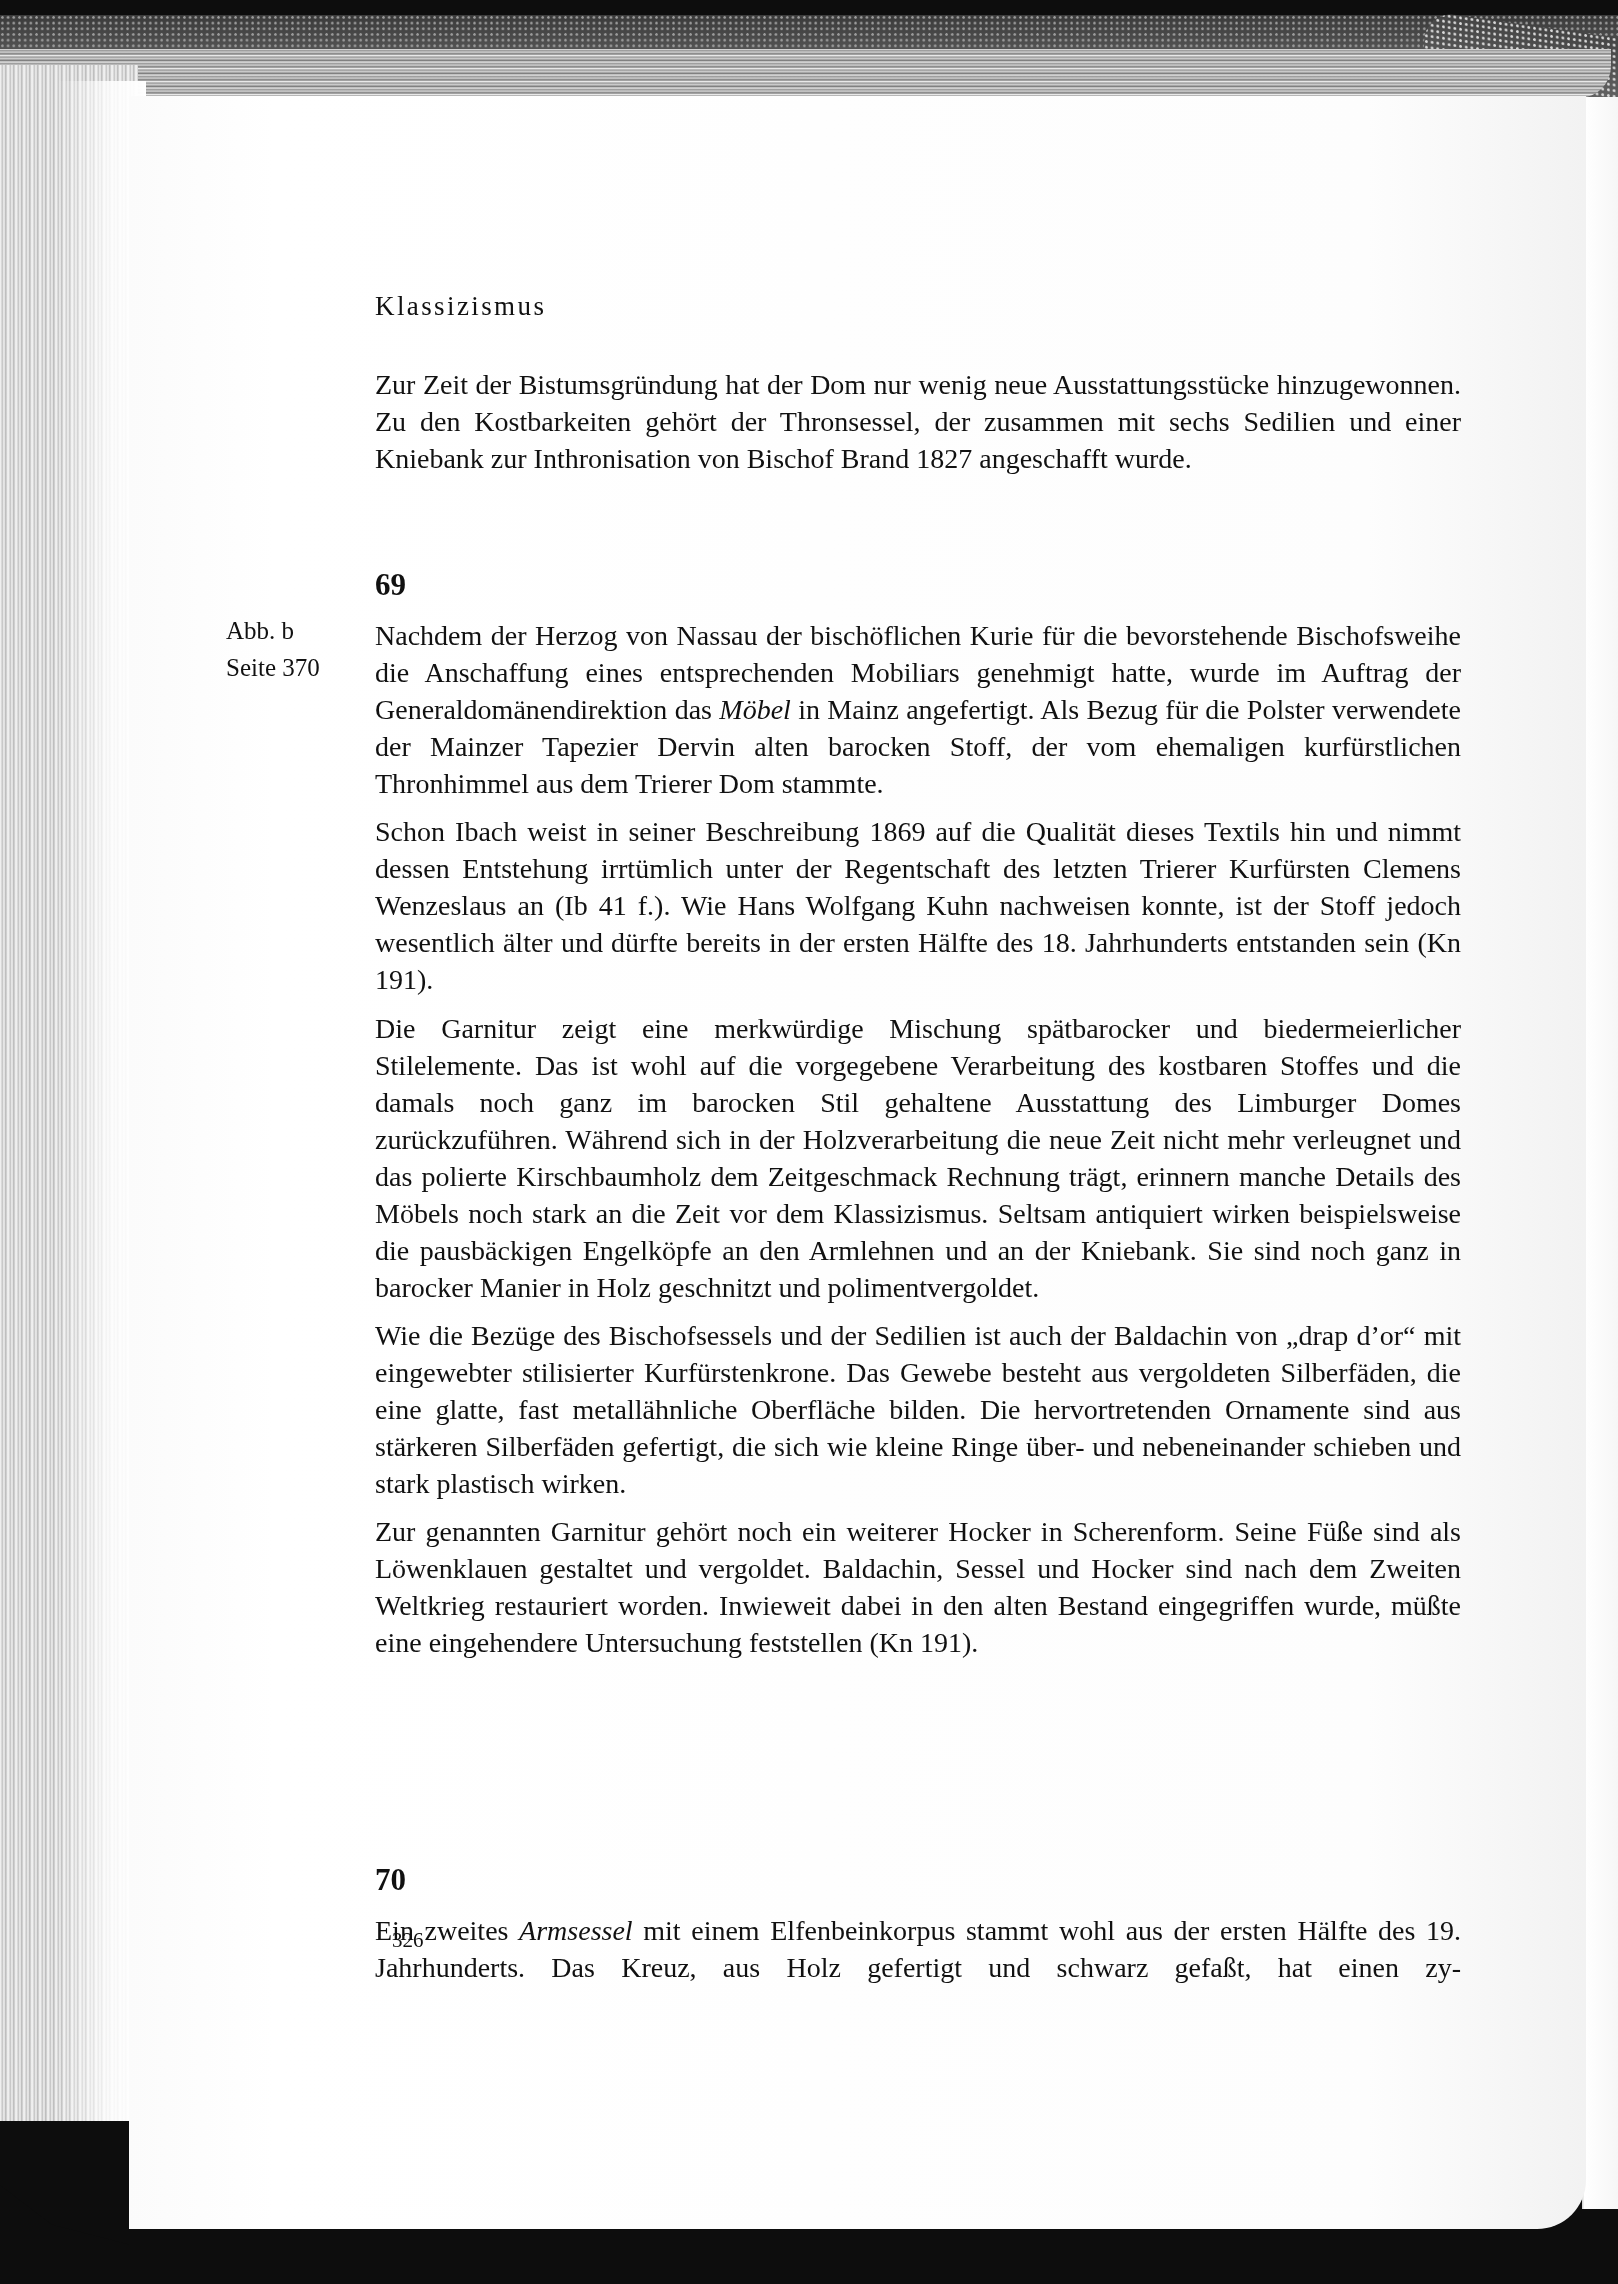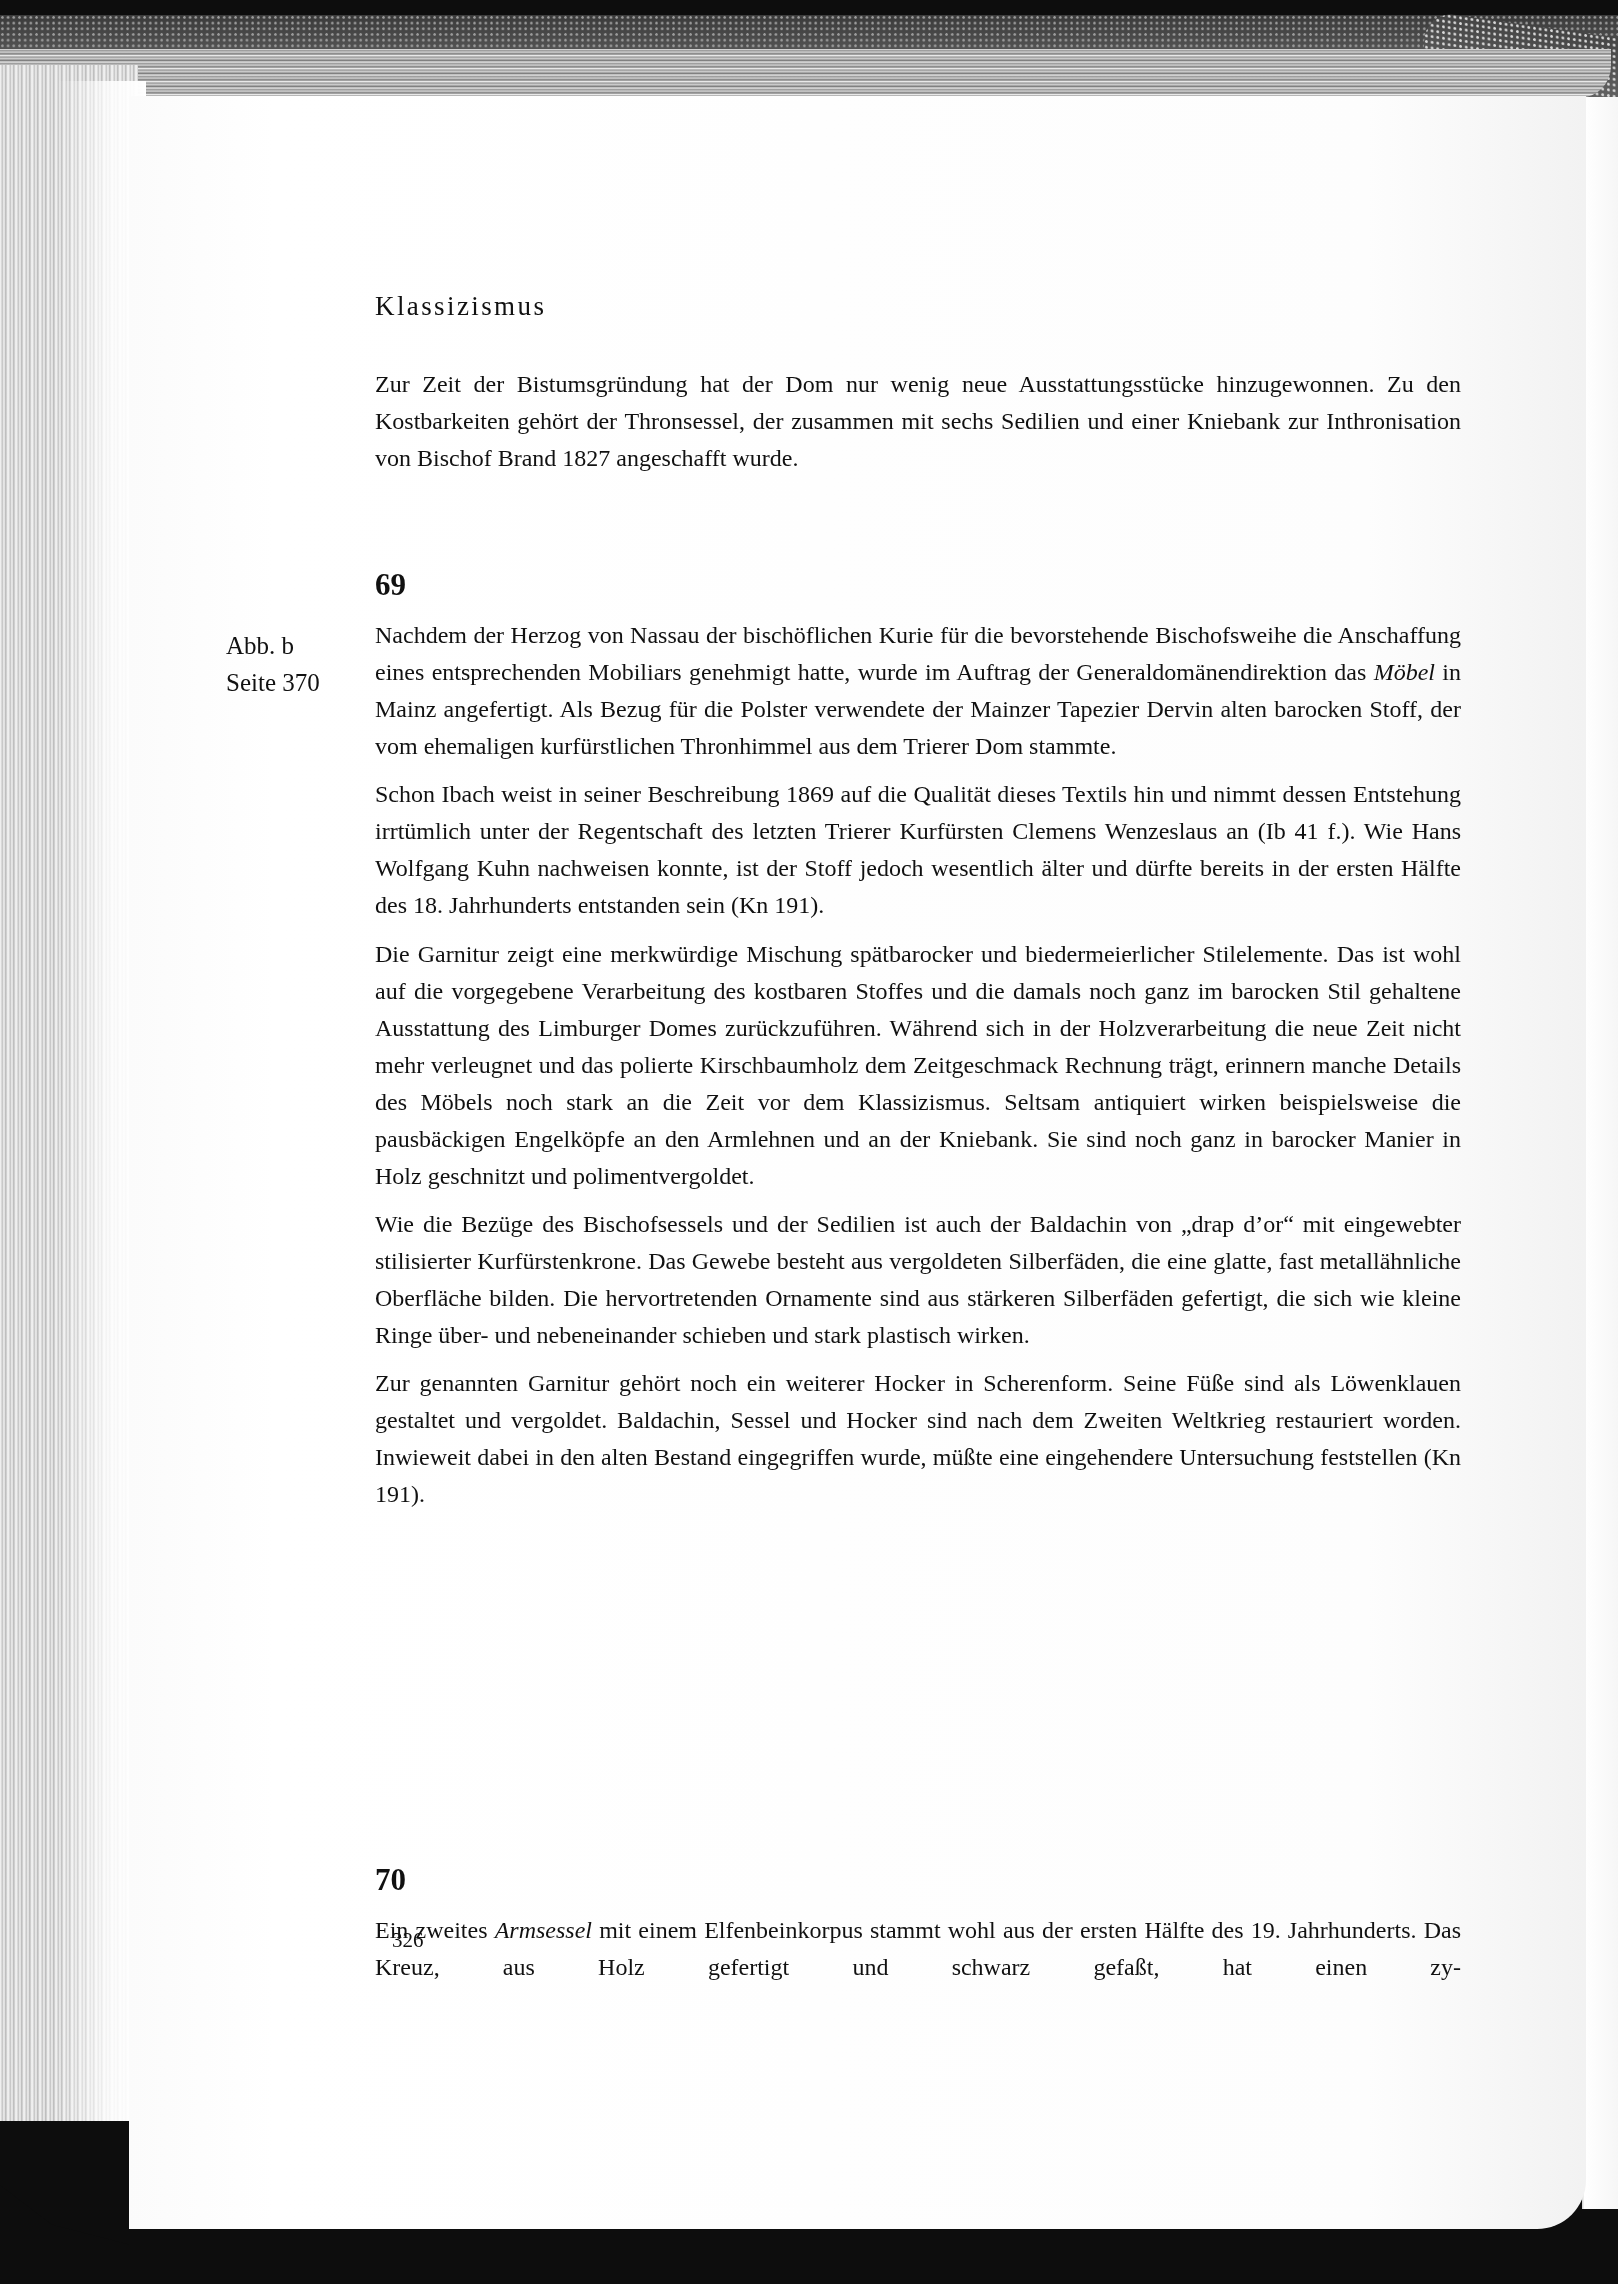--- a/index.html
+++ b/index.html
@@ -58,32 +58,32 @@
       font-family: "Liberation Serif", "DejaVu Serif", serif;
       color: #111;
       position: absolute;
     }
     .running-head {
       left: 375px; top: 291px;
       font-size: 27px; letter-spacing: 2.4px;
     }
     .body-col {
       left: 375px; width: 1086px;
-      font-size: 24px; line-height: 37px;
+      font-size: 28px; line-height: 37px;
       text-align: justify; hyphens: manual;
     }
     .body-col p { margin: 0 0 11.3px 0; }
     .intro { top: 366px; }
     .sec-num {
       left: 375px; font-size: 31px; font-weight: bold;
     }
     .sec69 { top: 567px; }
     .block69 { top: 617px; }
     .margin-note {
-      left: 226px; top: 627px; width: 129px;
+      left: 226px; top: 612px; width: 129px;
       font-size: 25px; line-height: 37px;
     }
     .sec70 { top: 1862px; }
     .block70 { top: 1912px; }
     .folio { left: 375px; top: 1928px; font-size: 21px; margin-left: 17px; }
     i { font-style: italic; }
   </style>
 </head>
 <body>
 

